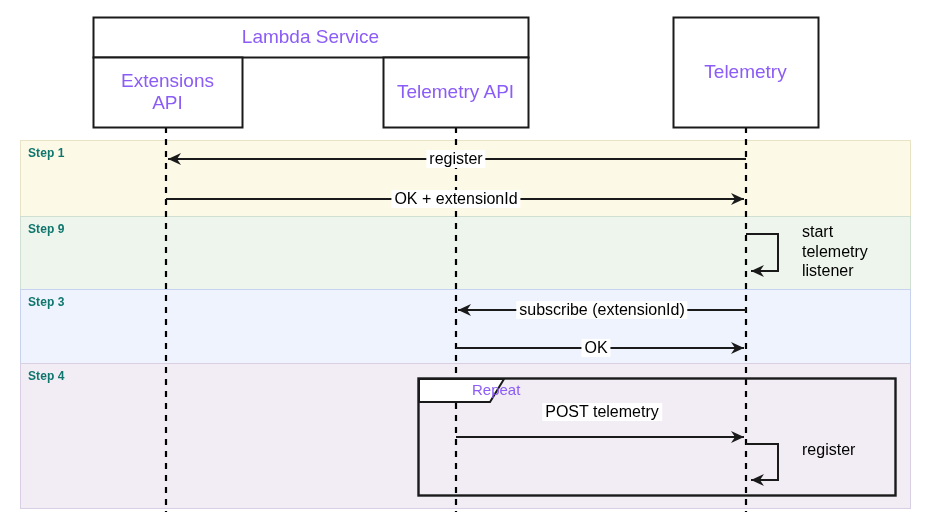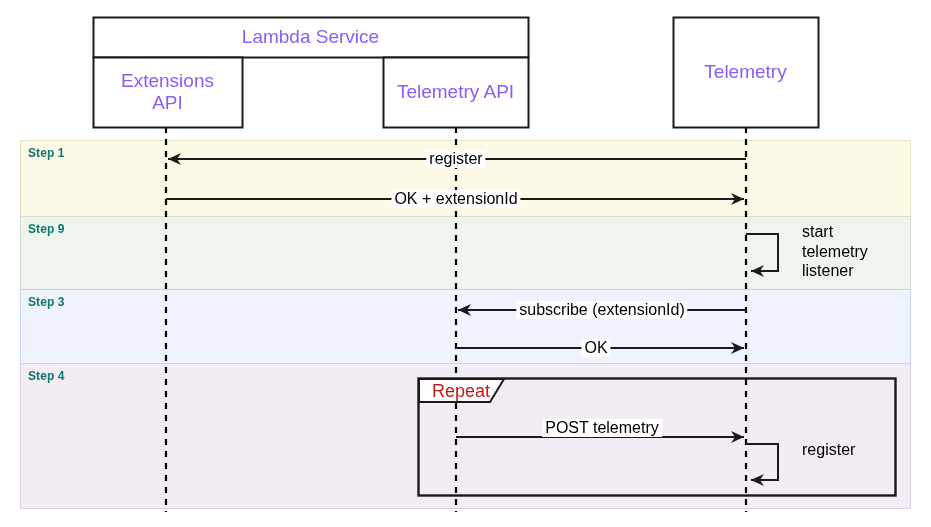--- a/index.html
+++ b/index.html
@@ -39,23 +39,24 @@
   }
   .msg-label.multiline{
     transform:none;
     background:transparent;
     line-height:1.22;
     white-space:pre-line;
     padding:0;
   }
   .frag-label{
     position:absolute;
-    font-size:18px;
-    color:#b91c1c;
+    font-size:15px;
+    color:#8b5cf6;
     white-space:nowrap;
+    margin-left:40px;
   }
 </style>
 </head>
 <body>
 
 <div id="stage">
   <svg id="gfx" width="931" height="527" xmlns="http://www.w3.org/2000/svg">
     <defs>
       <marker id="arrowOpen" markerWidth="14" markerHeight="12" refX="13" refY="6" orient="auto" markerUnits="userSpaceOnUse">
         <path d="M0,0 L13,6 L0,12 L4,6 Z" fill="#1a1a1a"></path>
@@ -104,19 +105,19 @@
       <div class="box-label" style="left: 93px; top: 26px; width: 435px;">Lambda Service</div>
       <div class="box-label" style="left: 93px; top: 70px; width: 149px;">Extensions
 API</div>
       <div class="box-label" style="left: 383px; top: 81px; width: 145px; text-align: center;">Telemetry API</div>
       <div class="box-label" style="left: 673px; top: 61px; width: 145px;">Telemetry</div>
       <div class="frag-label" style="left: 432px; top: 381px;">Repeat</div>
       <div class="msg-label" style="left: 456px; top: 159px;">register</div>
       <div class="msg-label" style="left: 456px; top: 199px;">OK + extensionId</div>
       <div class="msg-label" style="left: 602px; top: 310px;">subscribe (extensionId)</div>
       <div class="msg-label" style="left: 596px; top: 348px;">OK</div>
-      <div class="msg-label" style="left: 602px; top: 428px;">POST telemetry</div>
+      <div class="msg-label" style="left: 602px; top: 412px;">POST telemetry</div>
       <div class="msg-label multiline" style="left: 802px; top: 222px;">start
 telemetry
 listener</div>
       <div class="msg-label multiline" style="left: 802px; top: 440px;">register</div>
     </div>
 </div>
 
 </body></html>

